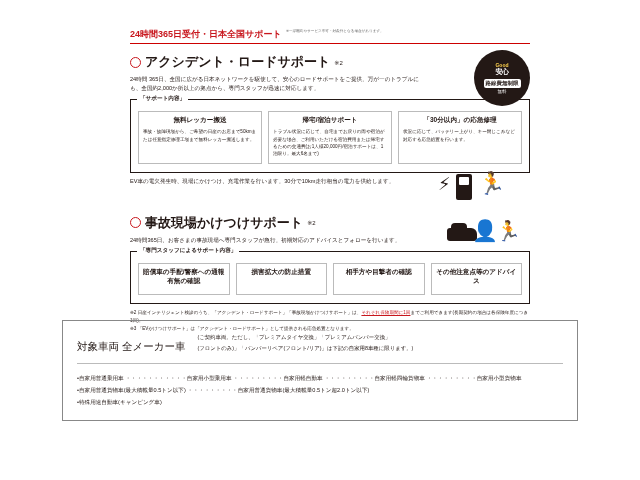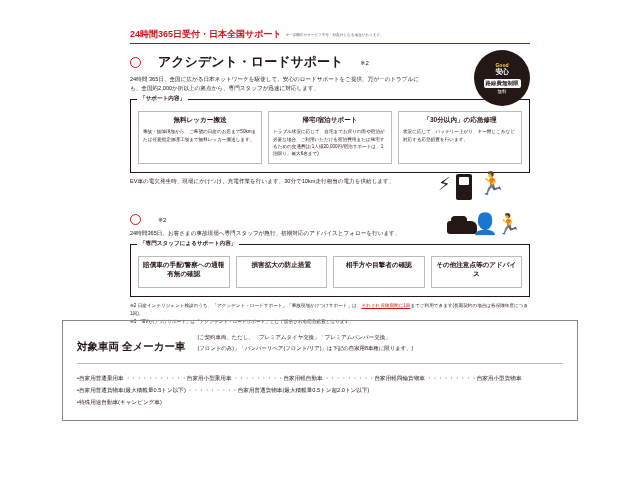--- a/index.html
+++ b/index.html
@@ -10,21 +10,21 @@
     color:#231815;
     overflow:hidden;
   }
   .page{position:relative;width:640px;height:480px;}
 
   
   .top{
     position:absolute;left:130px;top:28px;width:400px;
   }
   .hdr-bar{
-    display:flex;align-items:center;gap:4px;
+    display:flex;align-items:flex-start;gap:4px;
     border-bottom:1px solid #c00;
     padding-bottom:2px;
   }
   .hdr-bar .main{
     font-size:9px;font-weight:bold;color:#c8161d;letter-spacing:0px;
   }
   .hdr-bar .sub{
     font-size:4px;color:#666;transform:scale(0.9);transform-origin:left bottom;
     white-space:nowrap;
   }
@@ -36,21 +36,21 @@
     display:flex;flex-direction:column;align-items:center;justify-content:center;
     line-height:1.25;
   }
   .seal .s1{font-size:5px;color:#ffd24d;font-weight:bold;}
   .seal .s2{font-size:7px;font-weight:bold;letter-spacing:-0.5px;}
   .seal .s3{font-size:5.5px;font-weight:bold;background:#fff;color:#231815;
             border-radius:2px;padding:1px 2px;margin-top:2px;white-space:nowrap;}
   .seal .s4{font-size:4.5px;margin-top:1px;}
 
   h2.ttl{
-    display:flex;align-items:center;gap:17px;
+    display:flex;align-items:center;gap:4px;
     margin:9px 0 4px 0;font-size:13px;font-weight:bold;color:#231815;text-align:center;
   }
   h2.ttl .circ{
     width:9px;height:9px;border:1.6px solid #c8161d;border-radius:50%;
     display:inline-block;flex:none;
   }
   h2.ttl sup{font-size:6px;font-weight:normal;color:#231815;}
 
   p.lead{
     margin:0 0 6px 0;font-size:5.6px;line-height:1.65;color:#231815;
@@ -125,21 +125,21 @@
   .notes .ul{text-decoration:underline;}
 
   
   .bottom{
     position:absolute;left:62px;top:320px;width:516px;
     border:1px solid #888;padding:11px 14px 12px 14px;
     box-sizing:border-box;
   }
   .bottom .hrow{display:flex;align-items:flex-start;}
   .bottom .btitle{
-    font-size:10.5px;font-weight:bold;color:#231815;white-space:nowrap;
+    font-size:10.5px;font-weight:normal;color:#231815;white-space:nowrap;
     margin-right:12px;letter-spacing:0px;padding-top:8px;
   }
   .bottom .bnote{font-size:5.4px;line-height:1.95;color:#231815;}
   .bottom hr{
     border:none;border-top:1px solid #bbb;margin:9px 0 8px 0;
   }
   .bottom .list div{font-size:5.6px;line-height:2.15;color:#231815;}
 </style>
 </head>
 <body>
@@ -189,20 +189,21 @@
       <p class="lead">EV車の電欠発生時、現場にかけつけ、充電作業を行います。30分で10km走行相当の電力を供給します。</p>
       <div class="icon-ev">
         <span class="bolt">⚡</span>
         <span class="station"></span>
         <span class="runner">🏃</span>
       </div>
     </div>
 
     <h2 class="ttl">
       <span class="circ"></span>
+      <span>事故現場かけつけサポート</span>
       <sup>※2</sup>
     </h2>
     <p class="lead wide">24時間365日、お客さまの事故現場へ専門スタッフが急行。初期対応のアドバイスとフォローを行います。</p>
 
     <div class="frame">
       <span class="frame-label">「専門スタッフによるサポート内容」</span>
       <div class="acc-icons">
         <span class="car"></span>
         <span class="person1">👤</span>
         <span class="person2">🏃</span>

